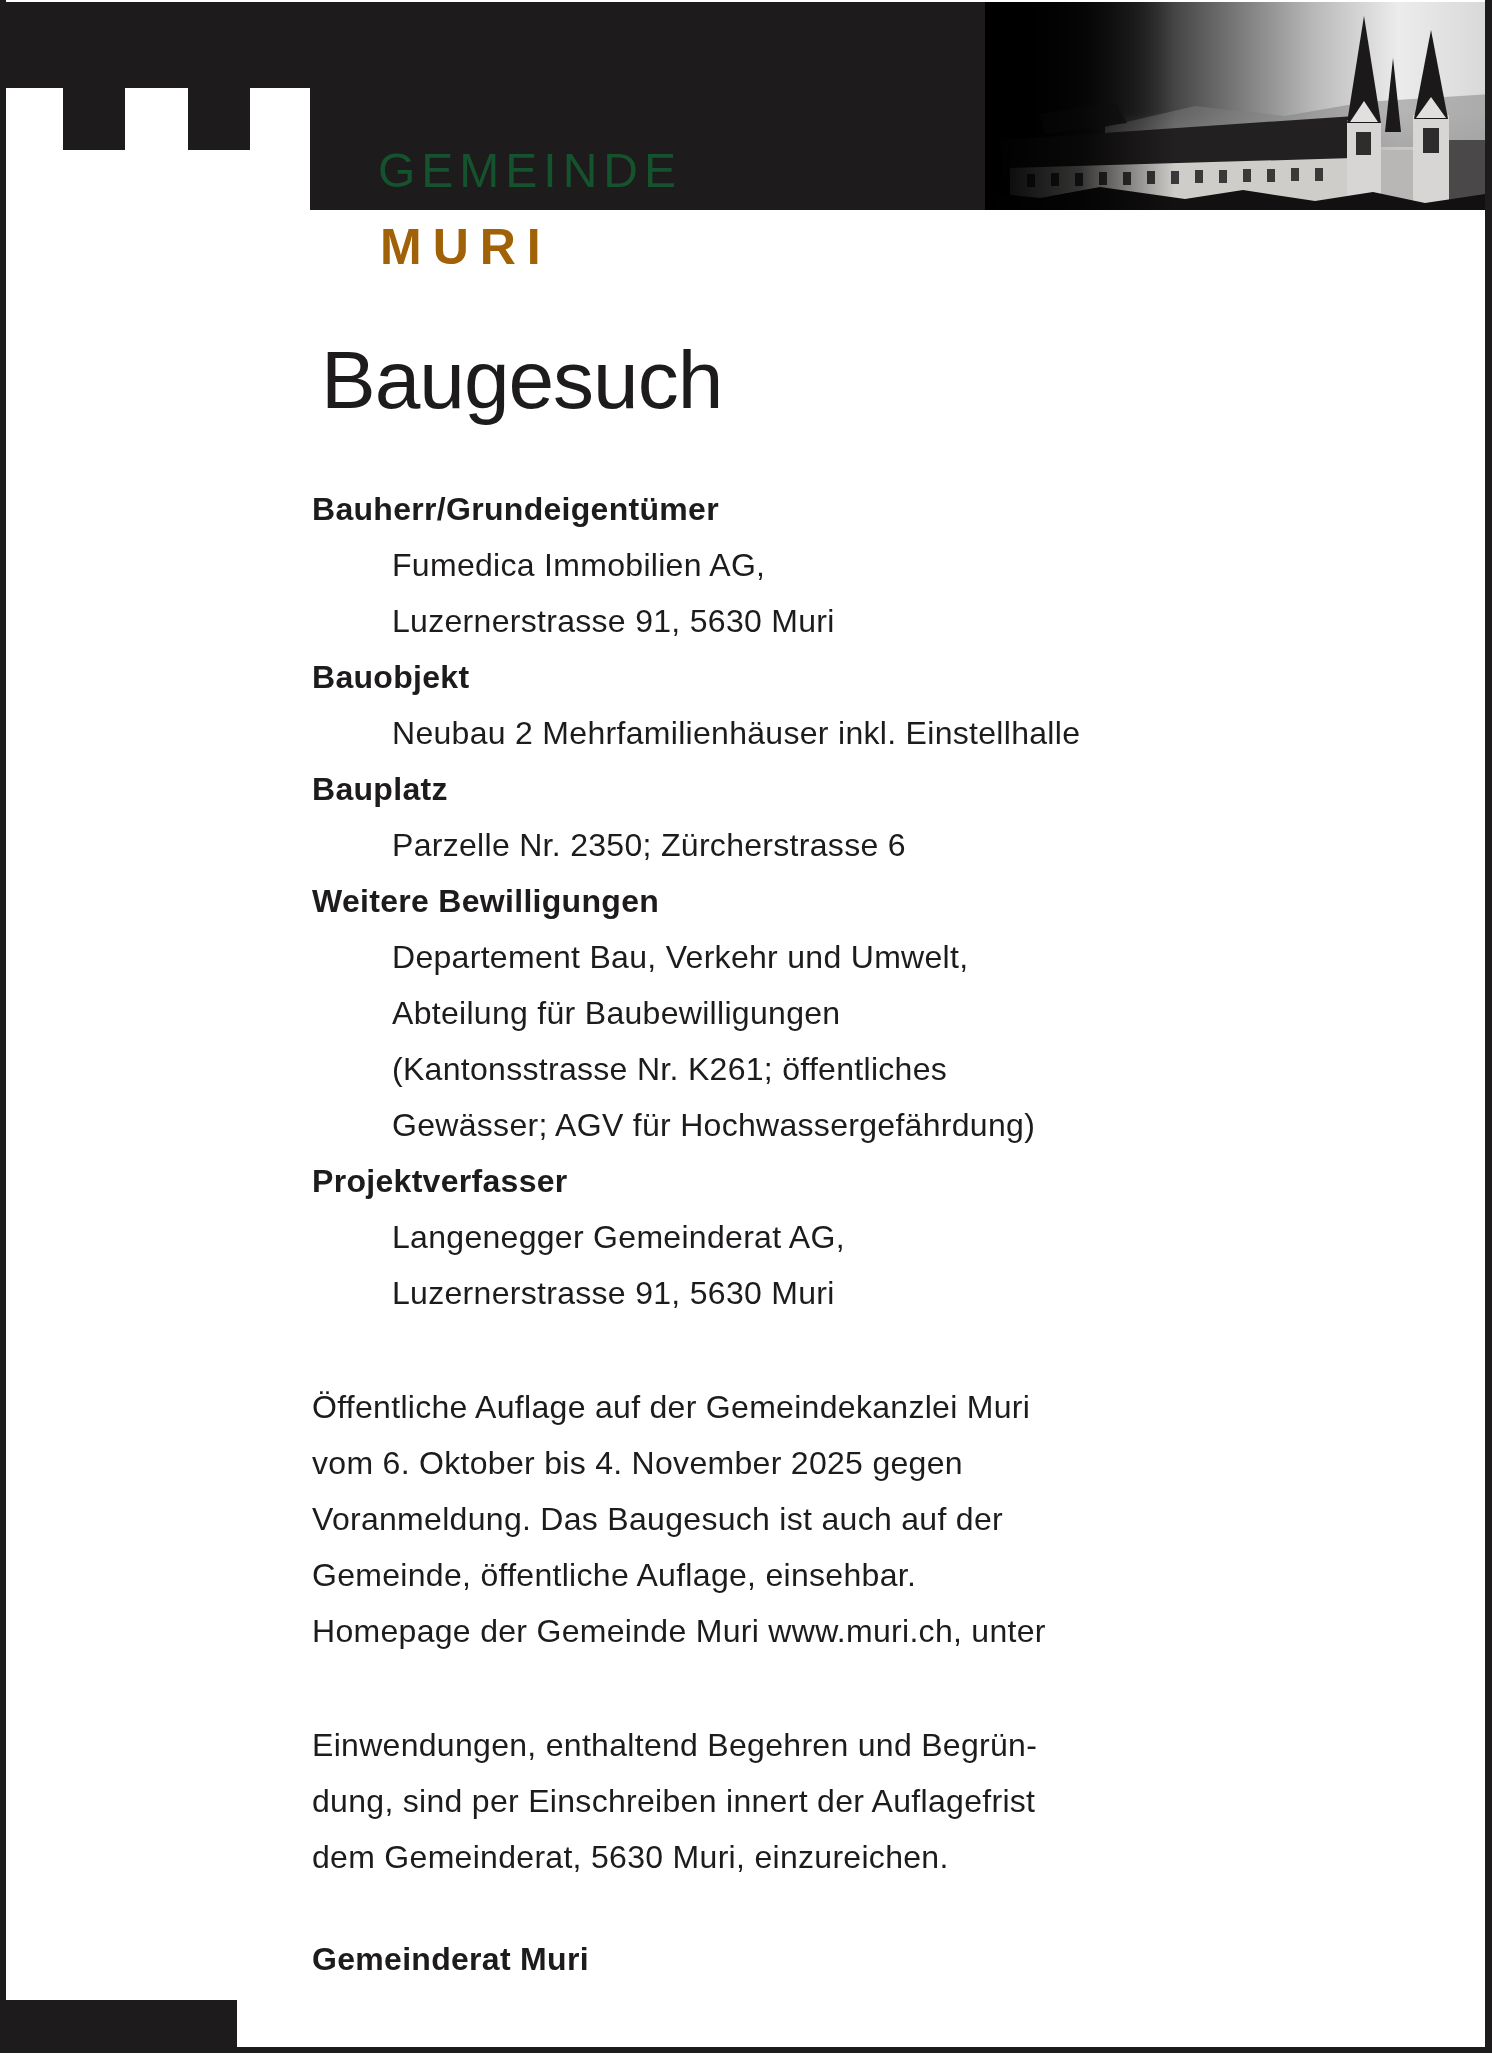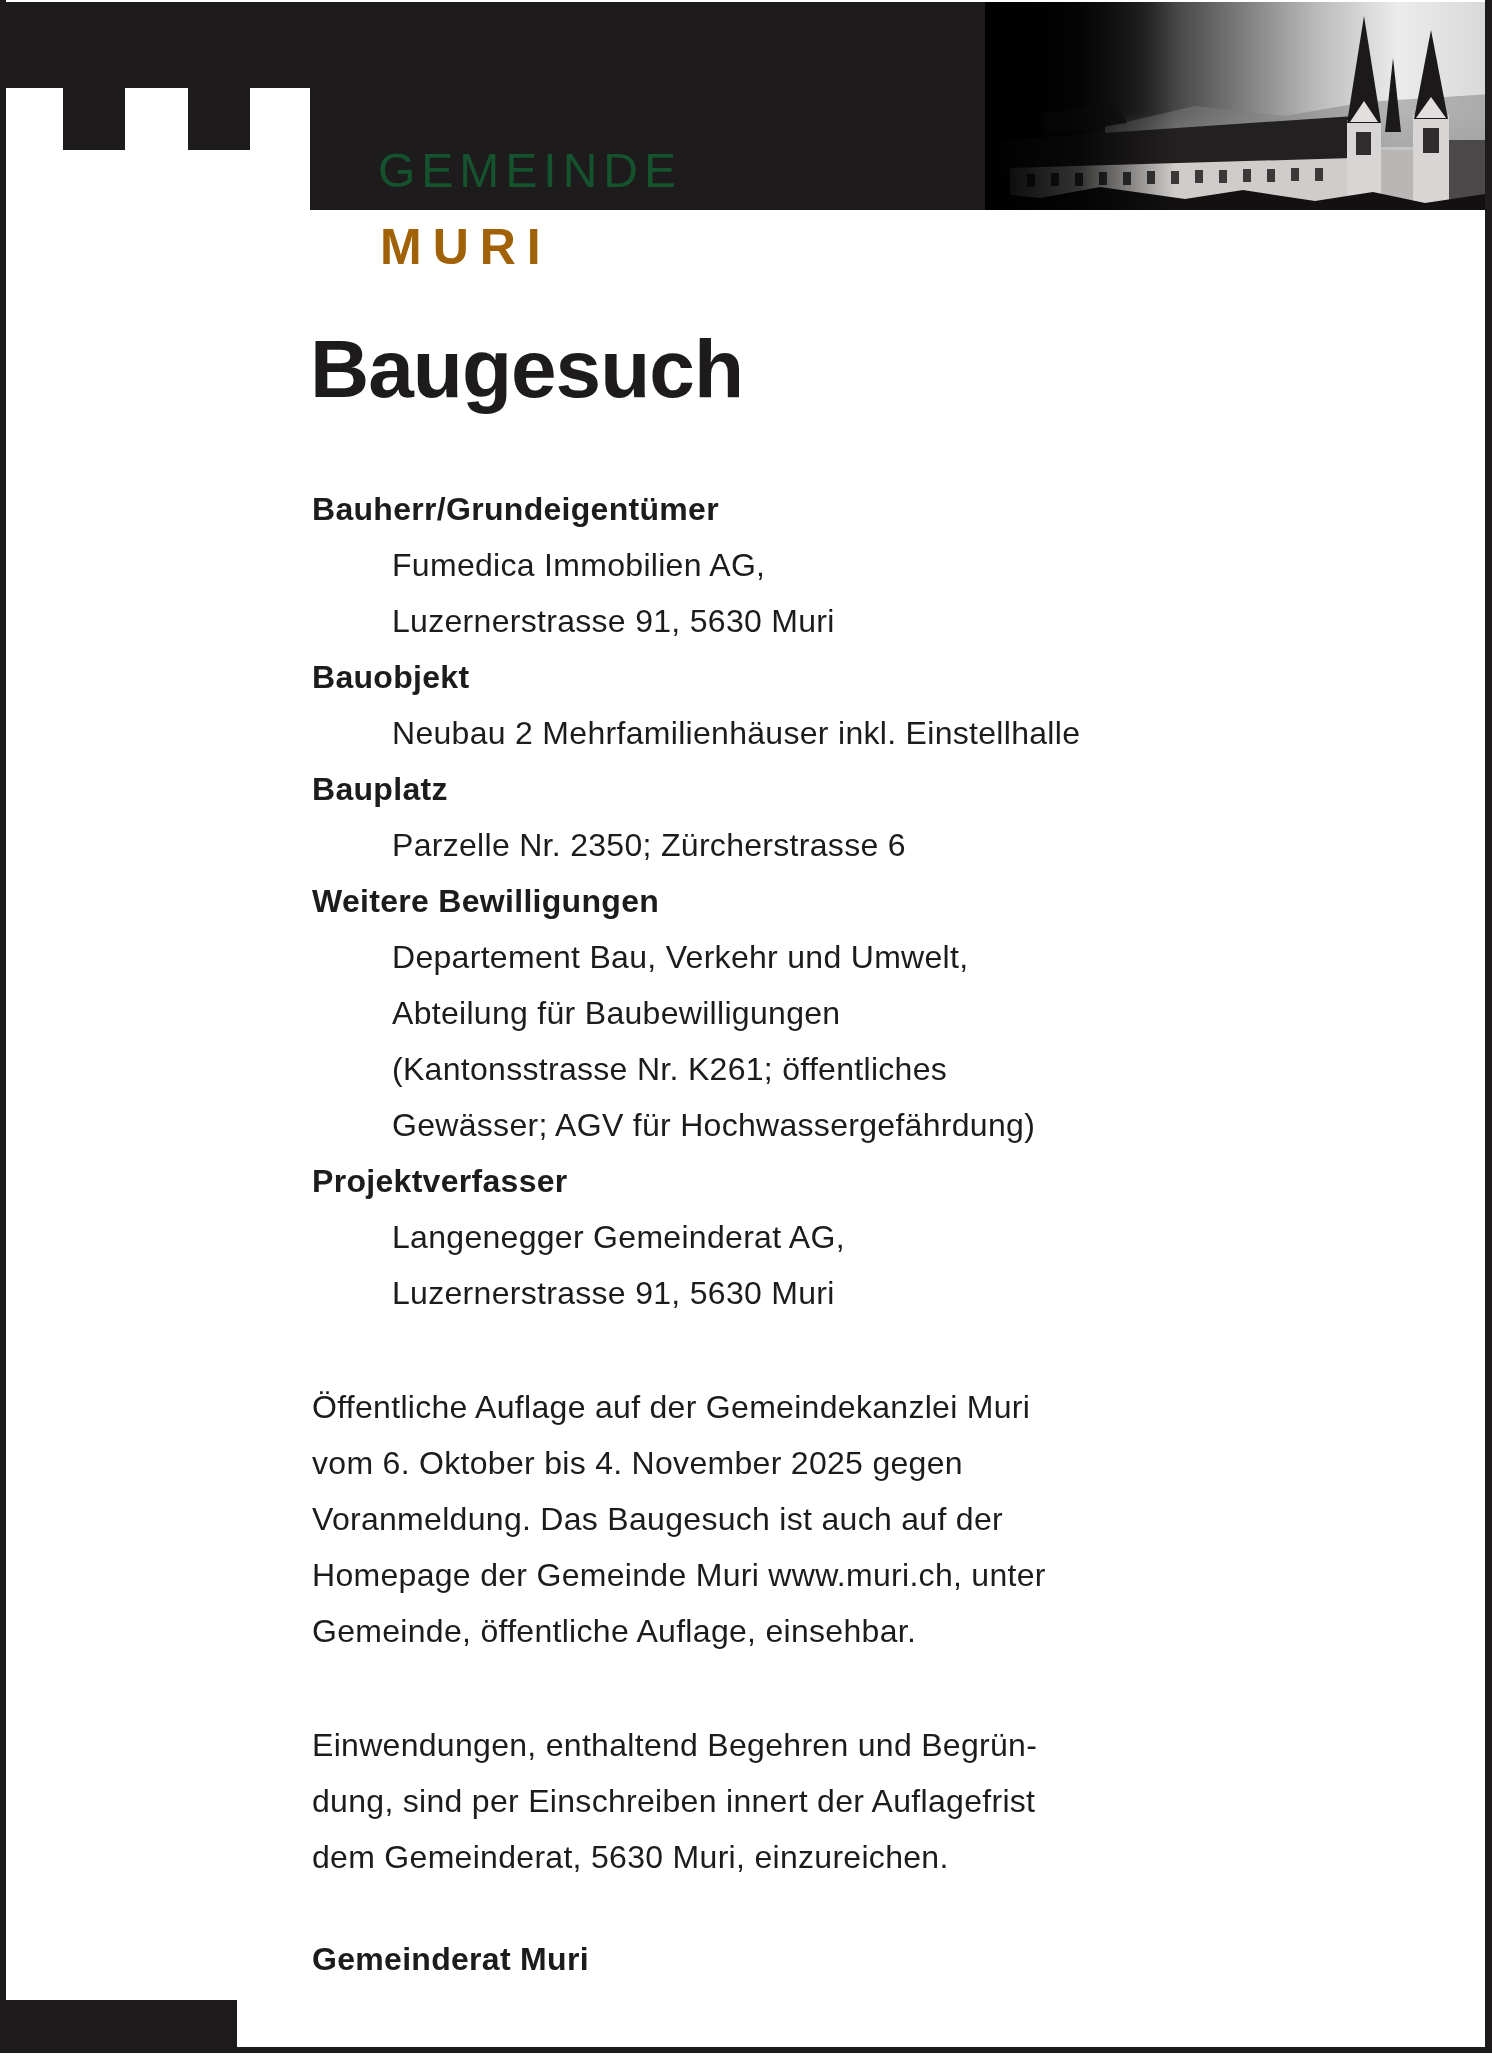--- a/index.html
+++ b/index.html
@@ -29,22 +29,22 @@
     font-size:48px;line-height:1;font-weight:400;
     letter-spacing:6px;color:#14532d;white-space:nowrap;
   }
   .org-line2{
     position:absolute;left:380px;top:222px;
     font-size:50px;line-height:1;font-weight:700;
     letter-spacing:11px;color:#a16207;white-space:nowrap;
   }
   
   .title{
-    position:absolute;left:310px;top:328px;margin:0;
-    font-size:82px;line-height:82px;font-weight:700;
+    position:absolute;left:310px;top:328px;margin:11px;
+    font-size:82px;line-height:82px;font-weight:400;
     letter-spacing:-1px;white-space:nowrap;
   }
   
   .body-col{
     position:absolute;left:312px;top:481px;width:1176px;
     font-size:32px;line-height:56px;letter-spacing:0.3px;
   }
   .section-label{font-weight:700;white-space:nowrap;}
   .section-line{padding-left:80px;white-space:nowrap;}
   .para{margin-top:58px;}
@@ -155,22 +155,22 @@
       </section>
       <section class="section">
         <div class="section-label">Projektverfasser</div>
         <div class="section-line">Langenegger Gemeinderat AG,</div>
         <div class="section-line">Luzernerstrasse 91, 5630 Muri</div>
       </section>
       <div class="para">
         <div class="para-line">Öffentliche Auflage auf der Gemeindekanzlei Muri</div>
         <div class="para-line">vom 6. Oktober bis 4. November 2025 gegen</div>
         <div class="para-line">Voranmeldung. Das Baugesuch ist auch auf der</div>
+        <div class="para-line">Gemeinde, öffentliche Auflage, einsehbar.</div>
         <div class="para-line">Homepage der Gemeinde Muri www.muri.ch, unter</div>
-        <div class="para-line">Gemeinde, öffentliche Auflage, einsehbar.</div>
       </div>
       <div class="para">
         <div class="para-line">Einwendungen, enthaltend Begehren und Begrün-</div>
         <div class="para-line">dung, sind per Einschreiben innert der Auflagefrist</div>
         <div class="para-line">dem Gemeinderat, 5630 Muri, einzureichen.</div>
       </div>
       <div class="signature">Gemeinderat Muri</div>
     </main>
 
   <div class="frame-left"></div>

